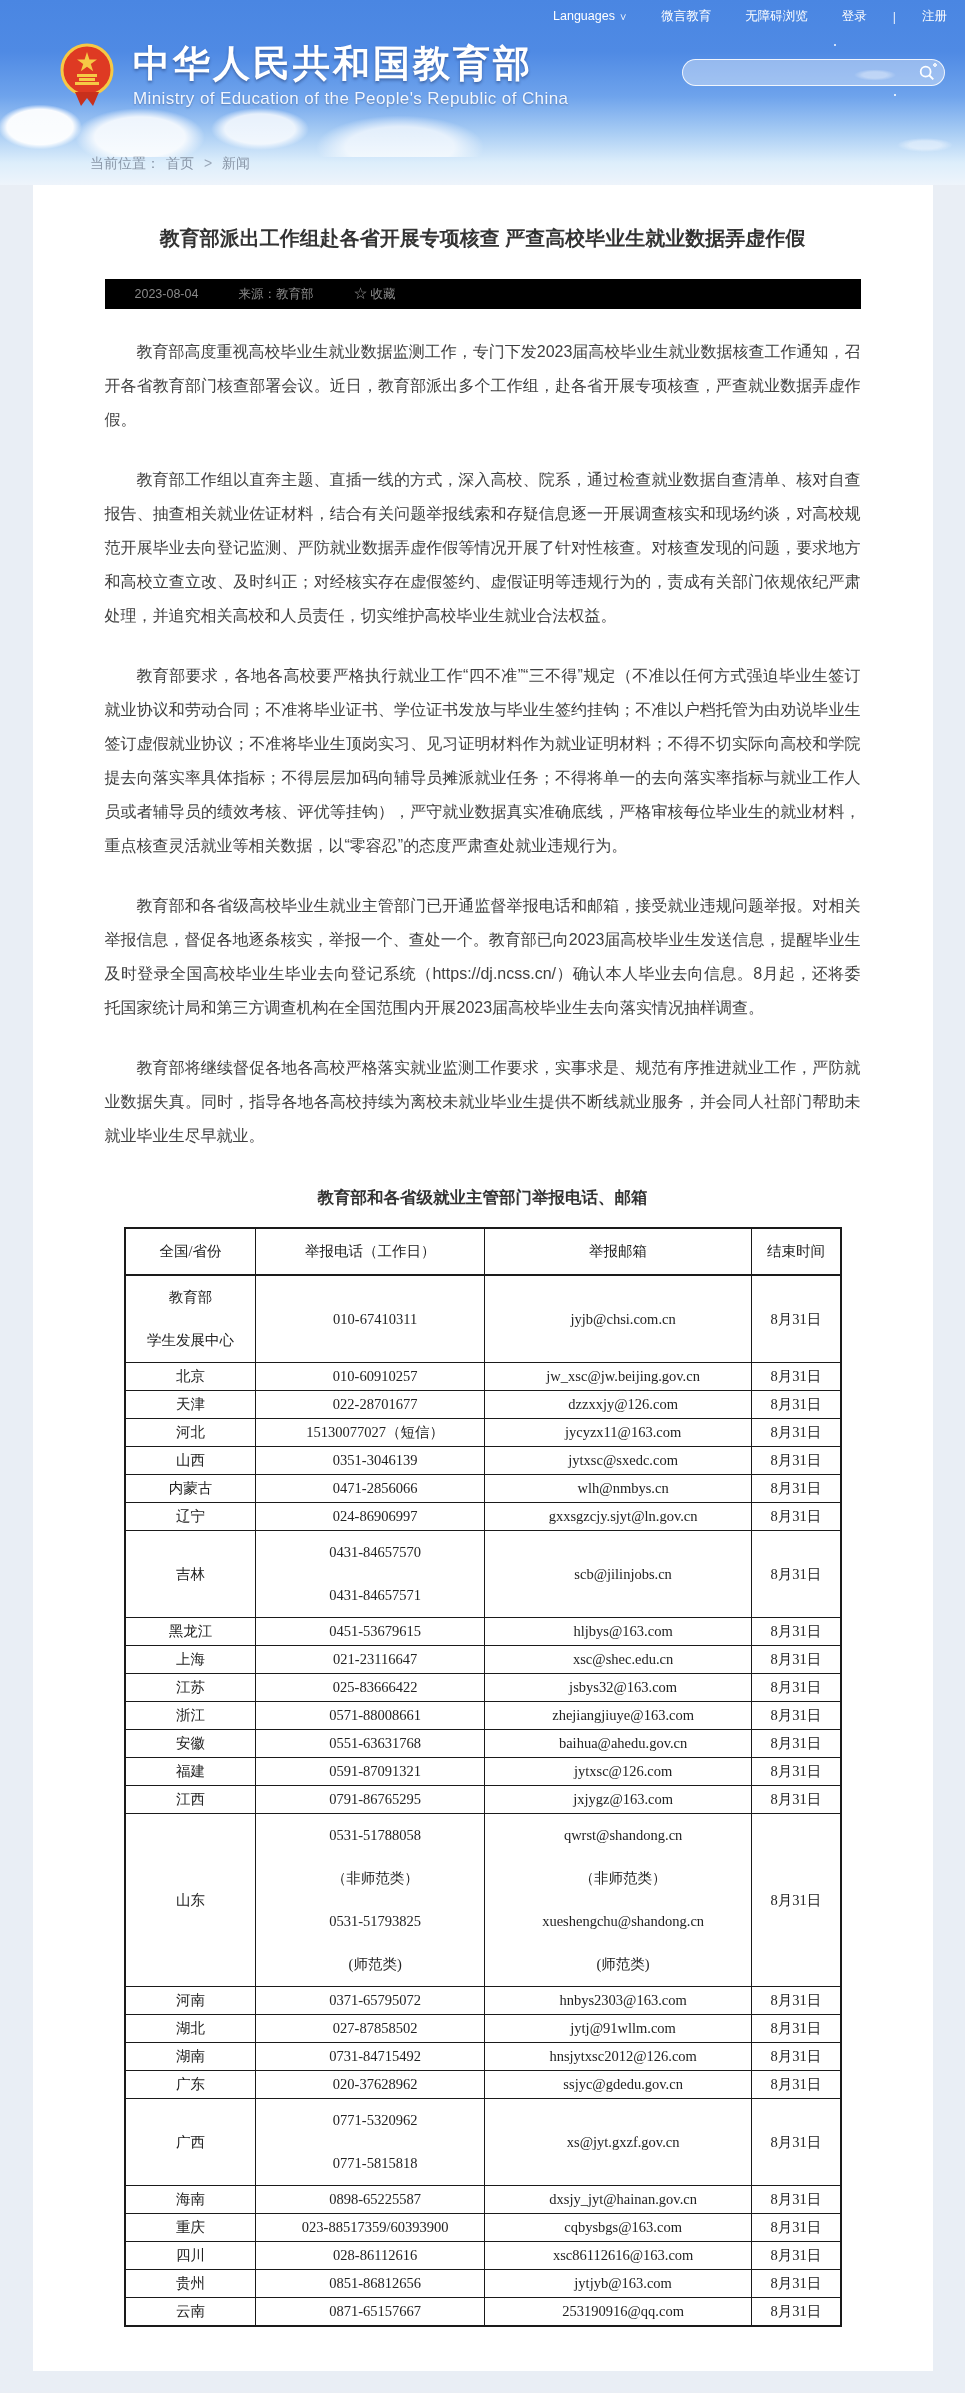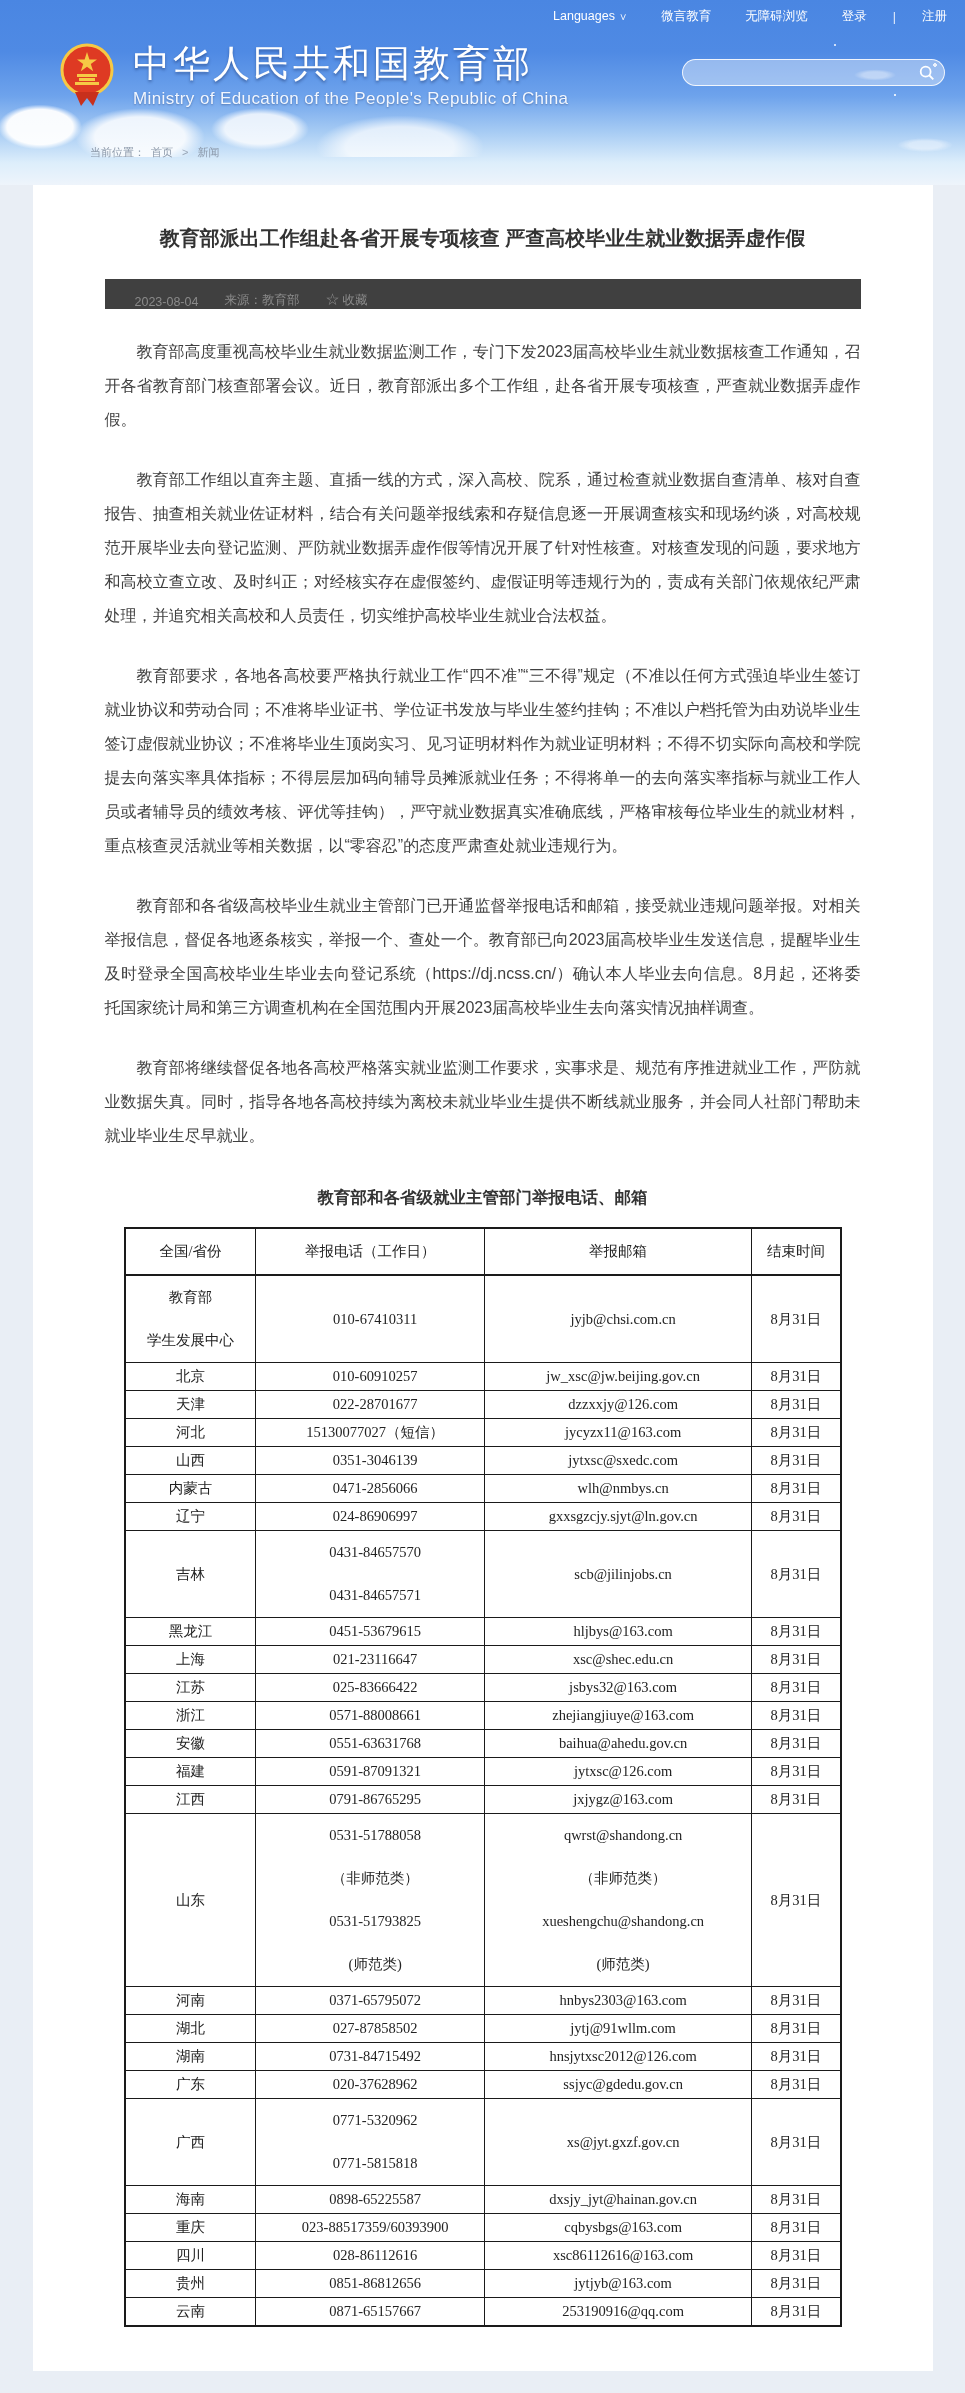--- a/index.html
+++ b/index.html
@@ -40,21 +40,21 @@
     display: flex; align-items: center; gap: 34px;
     color: #fff; font-size: 12.5px;
   }
   .topbar .link { cursor: pointer; white-space: nowrap; }
   .topbar .chev { font-size: 10px; margin-left: 4px; }
   .topbar .sep { opacity: .85; margin: 0 -8px; }
   
   .logo-wrap { position: absolute; left: 55px; top: 42px; display: flex; }
   .emblem { width: 64px; height: 72px; margin-right: 14px; }
   .site-zh {
-    font-size: 37px; font-weight: normal; color: #fff; letter-spacing: 3px;
+    font-size: 37px; font-weight: bold; color: #fff; letter-spacing: 3px;
     text-shadow: 0 2px 3px rgba(20,40,90,.45);
     line-height: 44px;
   }
   .site-en {
     font-size: 17px; color: #f2f7ff; letter-spacing: .4px; margin-top: 3px;
     text-shadow: 0 1px 2px rgba(20,40,90,.4);
   }
   
   .search {
     position: absolute; top: 59px; right: 20px; width: 263px; height: 27px;
@@ -62,37 +62,37 @@
     background: rgba(255,255,255,.38);
     display: flex; align-items: center;
   }
   .search input {
     flex: 1; border: 0; background: transparent; outline: none;
     padding: 0 6px 0 12px; font-size: 13px; color: #234;
   }
   .search .mag { width: 26px; height: 27px; display: flex; align-items: center; cursor: pointer; }
   
   .crumbs {
-    position: absolute; left: 90px; bottom: 25px;
-    font-size: 11px; color: #8a97a8;
+    position: absolute; left: 90px; bottom: 12px;
+    font-size: 14px; color: #8a97a8;
   }
   .crumbs a { color: #8a97a8; text-decoration: none; margin: 0 6px; cursor: pointer; }
   .crumbs .csep { color: #9aa7b8; }
   
   .card {
     width: 900px; margin: 0 auto; background: #fff;
     padding: 38px 72px 30px 72px;
   }
   .art-title {
     text-align: center; font-size: 20px; font-weight: bold; color: #333;
     line-height: 30px; margin-bottom: 26px;
   }
   .meta {
-    background: #404040; height: 30px; display: flex; align-items: flex-end;
-    font-size: 12.5px; color: #8a8a8a; padding-left: 30px; gap: 26px;
+    background: #000000; height: 30px; display: flex; align-items: center;
+    font-size: 12.5px; color: #8a8a8a; padding-left: 30px; gap: 40px;
   }
   .meta .fav { cursor: pointer; display: flex; align-items: center; gap: 3px; }
   .meta .star { font-size: 14px; }
   .article { margin-top: 10px; }
   .para {
     font-size: 16px; line-height: 34px; color: #404040;
     text-indent: 2em; margin: 26px 0; text-align: justify;
   }
   .tbl-title {
     text-align: center; font-size: 16.5px; font-weight: bold; color: #333;

